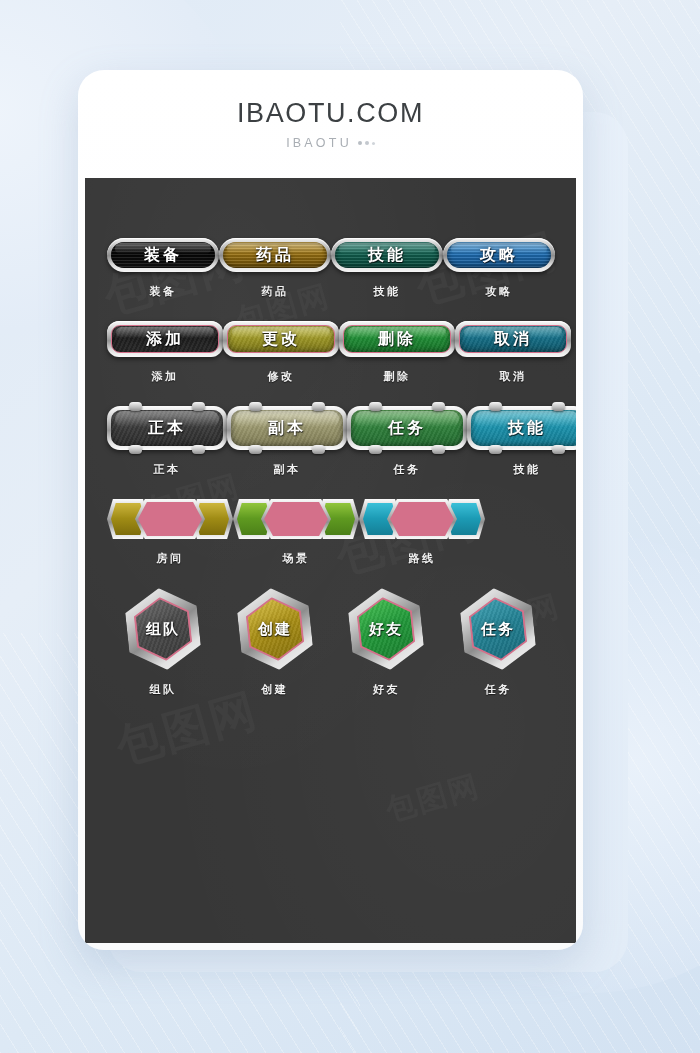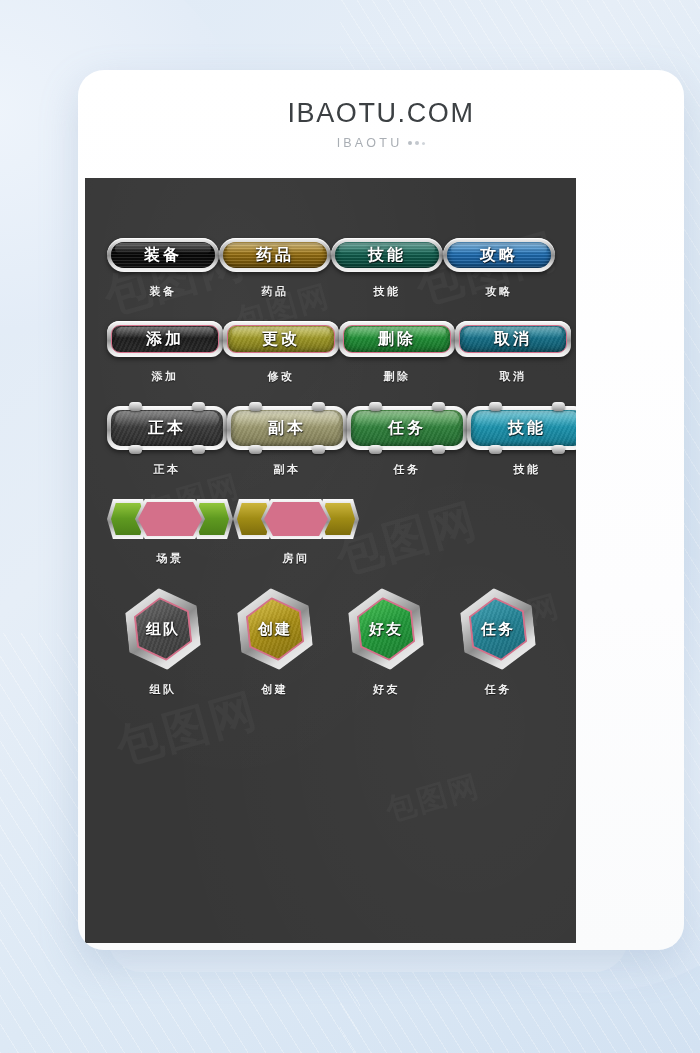--- a/index.html
+++ b/index.html
@@ -35,21 +35,21 @@
   
   .card-shadow-layer {
     position: absolute; left: 108px; top: 112px;
     width: 520px; height: 860px;
     background: linear-gradient(160deg, #e9f1fa 0%, #e2ecf7 100%);
     border-radius: 34px;
   }
   
   .card {
     position: absolute; left: 78px; top: 70px;
-    width: 606px; height: 880px;
+    width: 505px; height: 880px;
     background: linear-gradient(180deg, #ffffff 0%, #fdfdfe 60%, #fafbfc 100%);
     border-radius: 26px;
     box-shadow: 0 14px 38px rgba(130,155,185,0.28);
     overflow: hidden;
   }
   .card-header {
     height: 108px;
     display: flex; flex-direction: column;
     align-items: center; justify-content: center;
   }
@@ -432,50 +432,67 @@
             </div>
           </div>
           <div class="caption">技能</div>
         </div>
       </div>
 
       <div class="row">
         <div class="cell">
           <div class="hexband">
             <div class="seg left">
+                <div class="sidecore f-gold2"></div>
+              </div>
+            <div class="seg right">
+                <div class="sidecore f-gold2"></div>
+              </div>
+            <div class="seg mid">
+              <div class="ring"></div>
+              <div class="core f-gold2 noise">
+                <span class="glyph">房间</span>
+              </div>
+            </div>
+          </div>
+          <div class="caption">房间</div>
+        </div>
+        <div class="cell">
+          <div class="hexband">
+            <div class="seg left">
                 <div class="sidecore f-ygreen"></div>
               </div>
             <div class="seg right">
                 <div class="sidecore f-ygreen"></div>
               </div>
             <div class="seg mid">
               <div class="ring"></div>
               <div class="core f-ygreen noise">
                 <span class="glyph">场景</span>
               </div>
             </div>
           </div>
           <div class="caption">场景</div>
         </div>
         <div class="cell">
           <div class="hexband">
             <div class="seg left">
-                <div class="sidecore f-gold2"></div>
+                <div class="sidecore f-cyan3"></div>
               </div>
             <div class="seg right">
-                <div class="sidecore f-gold2"></div>
+                <div class="sidecore f-cyan3"></div>
               </div>
             <div class="seg mid">
               <div class="ring"></div>
-              <div class="core f-gold2 noise">
-                <span class="glyph">房间</span>
-              </div>
-            </div>
-          </div>
-          <div class="caption">房间</div>
+              <div class="core f-cyan3 noise">
+                <span class="glyph">路线</span>
+              </div>
+            </div>
+          </div>
+          <div class="caption">路线</div>
         </div>
       </div>
 
       <div class="row">
         <div class="cell">
           <div class="hexbadge">
             <div class="outer"></div>
             <div class="ring"></div>
             <div class="face f-gray2 noise">
               <span class="glyph">组队</span>

